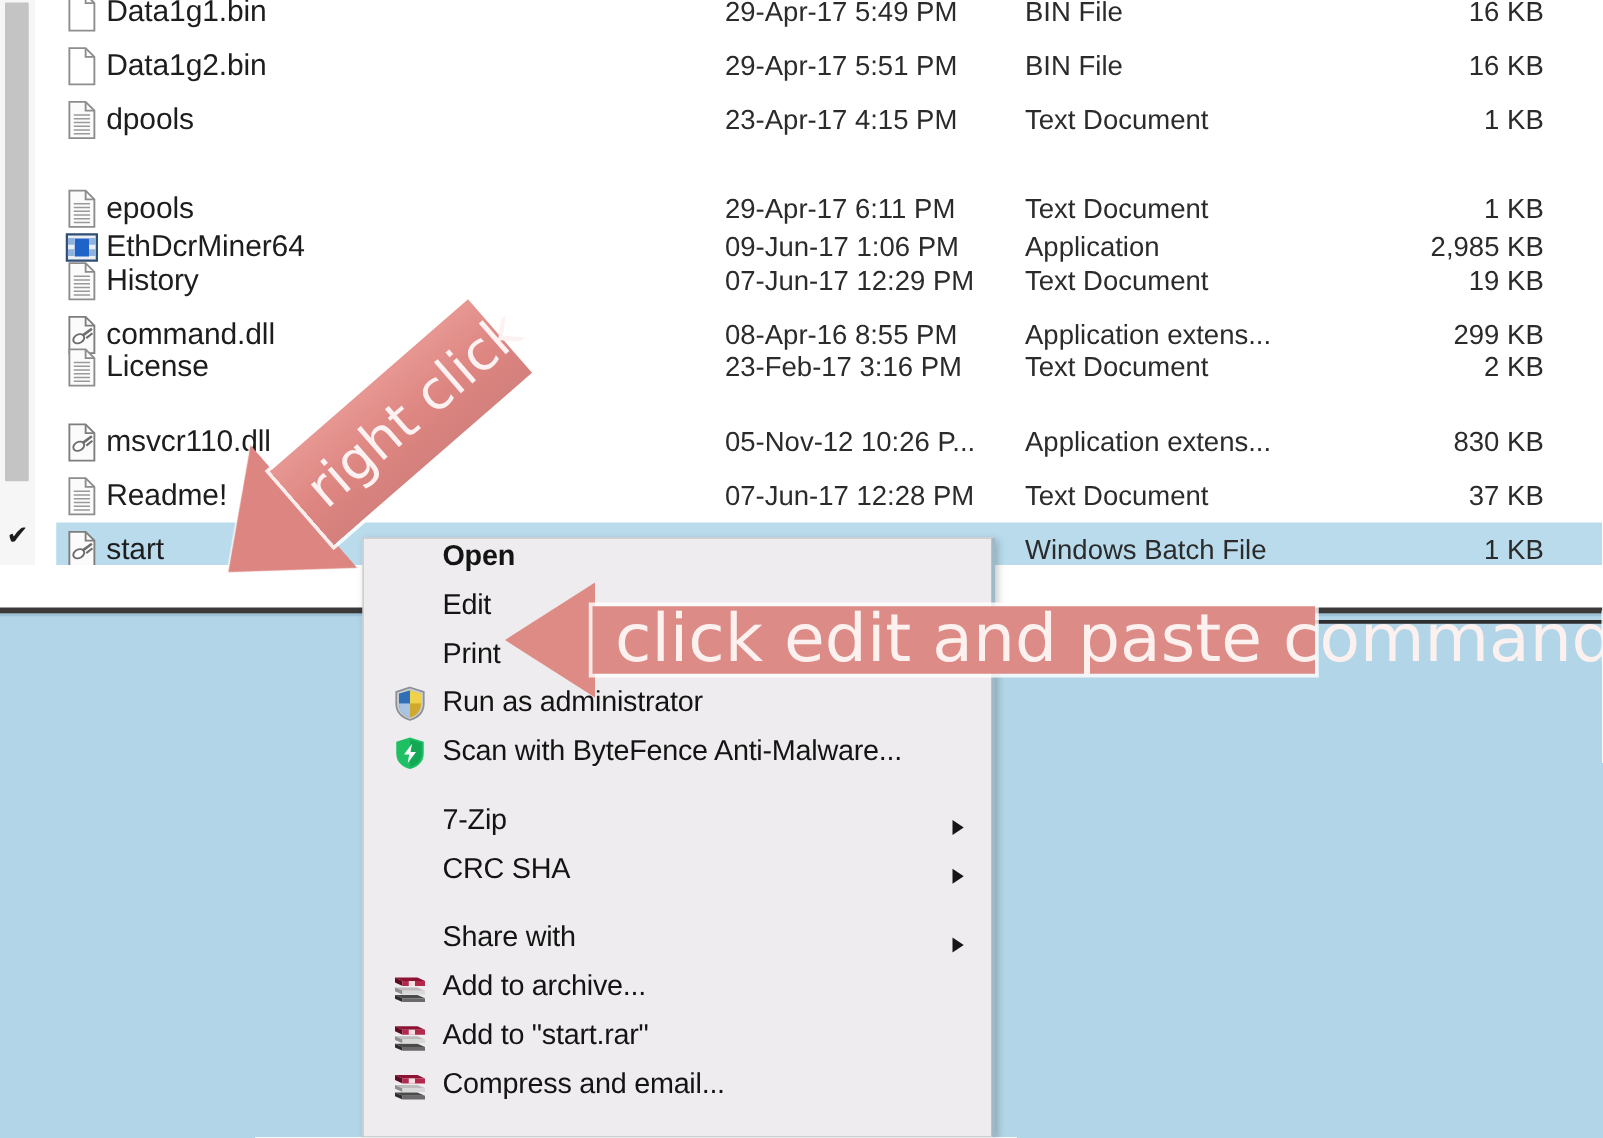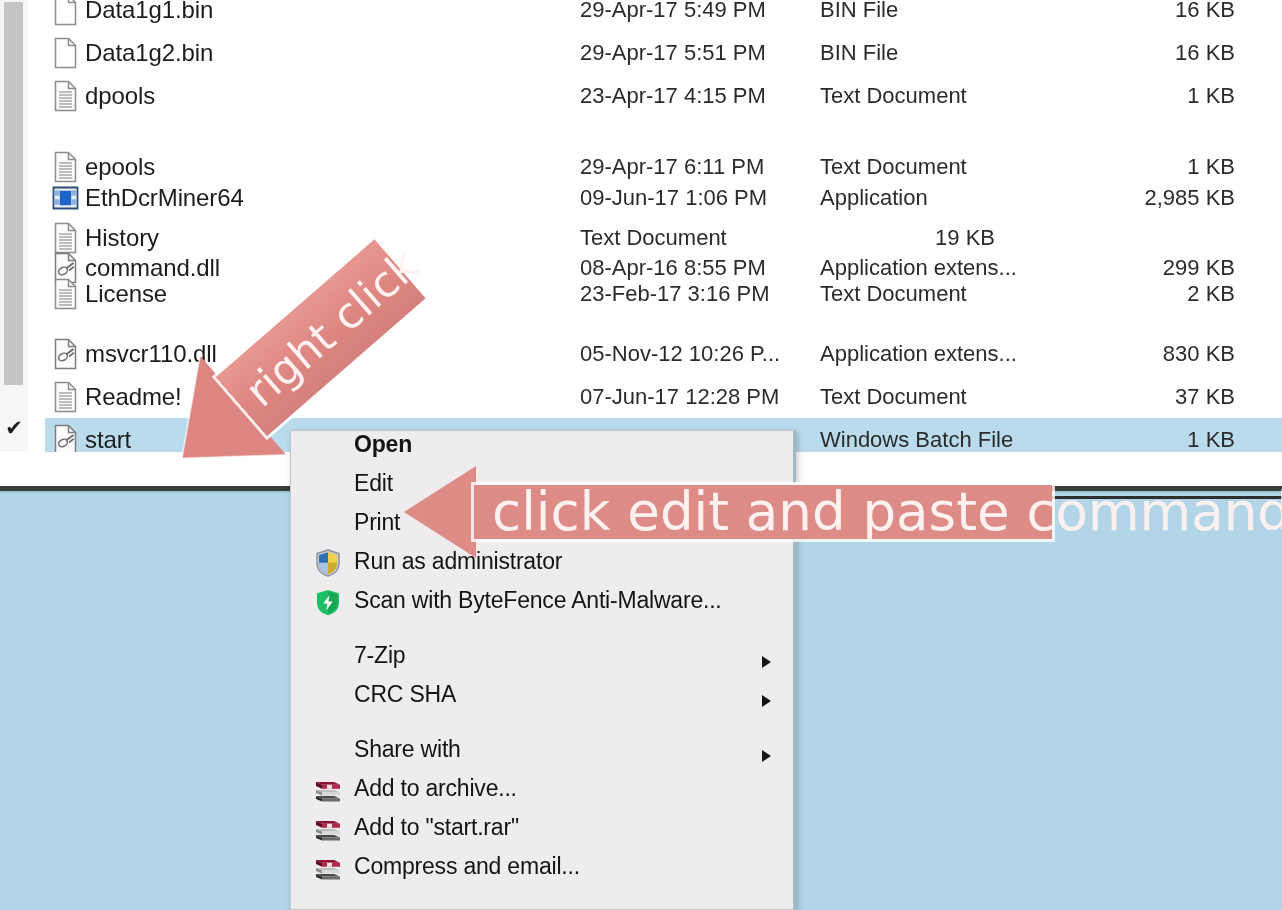--- a/index.html
+++ b/index.html
@@ -344,34 +344,35 @@
               <path d="M20 9 h4 v4 h-4 z" fill="#8fb2dd" stroke="#8fb2dd" stroke-width="1.4"></path>
               <path d="M3 18 h4 v4 h-4 z" fill="#8fb2dd" stroke="#8fb2dd" stroke-width="1.4"></path>
               <path d="M20 18 h4 v4 h-4 z" fill="#8fb2dd" stroke="#8fb2dd" stroke-width="1.4"></path>
             </svg>
           </div>
           <div class="cell-name">EthDcrMiner64</div>
           <div class="cell-date">09-Jun-17 1:06 PM</div>
           <div class="cell-type">Application</div>
           <div class="cell-size">2,985 KB</div>
         </div>
-        <div class="file-row" style="top: 216px;">
+        <div class="file-row" style="top: 203px;">
           <div class="cell-icon">
             <svg class="ficon" viewBox="0 0 27 32">
               <path d="M3.5 1.5 h13 l7 7 v22 h-20 z" fill="#fbfbfb" stroke="#8d8d8d" stroke-width="1.5"></path>
               <path d="M16.5 1.5 v7 h7" fill="none" stroke="#8d8d8d" stroke-width="1.5"></path>
               <line x1="7" y1="12" x2="20" y2="12" stroke="#9a9a9a" stroke-width="1.3"></line>
               <line x1="7" y1="15" x2="20" y2="15" stroke="#9a9a9a" stroke-width="1.3"></line>
               <line x1="7" y1="18" x2="20" y2="18" stroke="#9a9a9a" stroke-width="1.3"></line>
               <line x1="7" y1="21" x2="20" y2="21" stroke="#9a9a9a" stroke-width="1.3"></line>
               <line x1="7" y1="24" x2="20" y2="24" stroke="#9a9a9a" stroke-width="1.3"></line>
               <line x1="7" y1="27" x2="20" y2="27" stroke="#9a9a9a" stroke-width="1.3"></line>
             </svg>
           </div>
           <div class="cell-name">History</div>
+          <div class="cell-date">07-Jun-17 12:29 PM</div>
           <div class="cell-type">Text Document</div>
           <div class="cell-size">19 KB</div>
         </div>
         <div class="file-row" style="top: 246px;">
           <div class="cell-icon">
             <svg class="ficon" viewBox="0 0 27 32">
               <path d="M3.5 1.5 h13 l7 7 v22 h-20 z" fill="#fbfbfb" stroke="#7e7e7e" stroke-width="1.5"></path>
               <path d="M16.5 1.5 v7 h7" fill="none" stroke="#7e7e7e" stroke-width="1.5"></path>
               <ellipse cx="11" cy="19" rx="4.6" ry="3.4" transform="rotate(-28 11 19)" fill="#ffffff" stroke="#6e6e6e" stroke-width="1.5"></ellipse>
               <path d="M14 16.5 L21.5 11" fill="none" stroke="#6e6e6e" stroke-width="2.1"></path>

